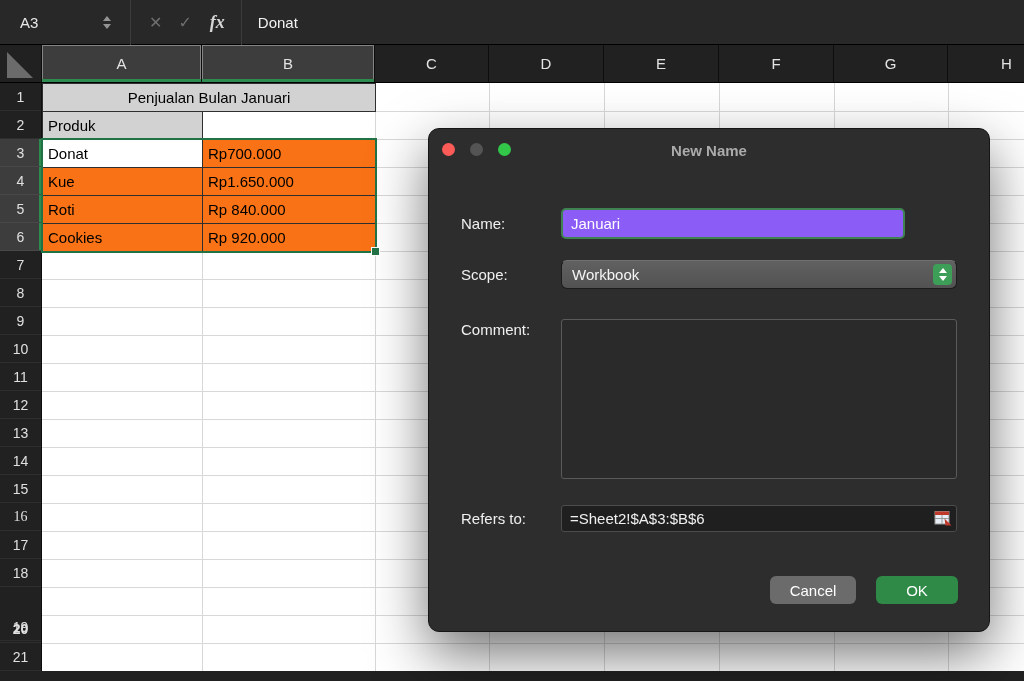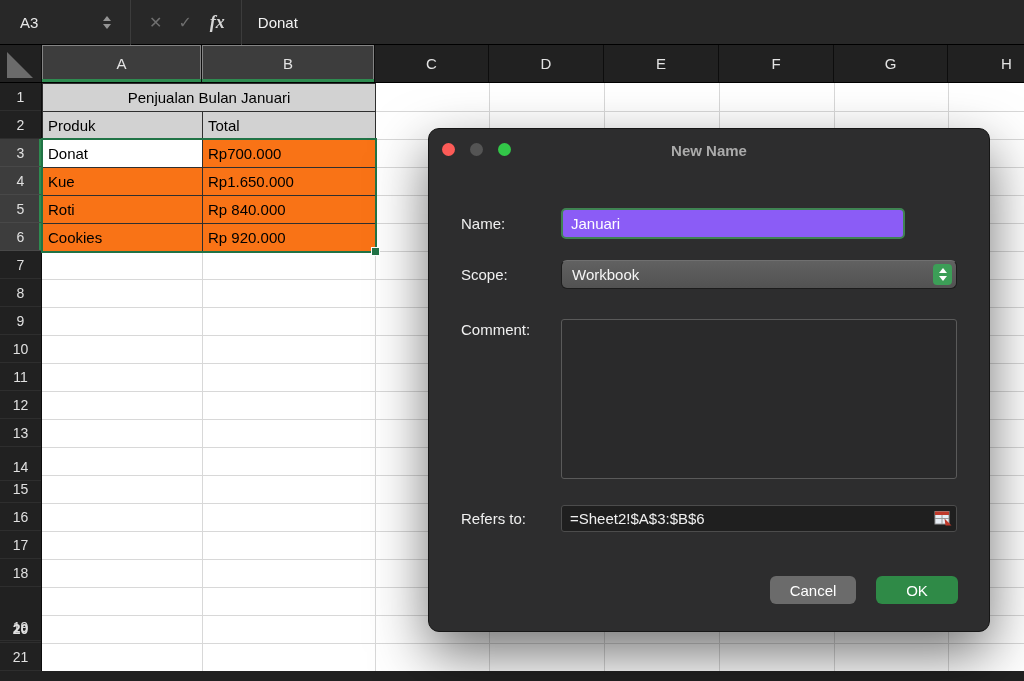--- a/index.html
+++ b/index.html
@@ -161,23 +161,23 @@
       <div class="rh sel" style="top: 84px;">4</div>
       <div class="rh sel" style="top: 112px;">5</div>
       <div class="rh sel" style="top: 140px;">6</div>
       <div class="rh" style="top: 168px;">7</div>
       <div class="rh" style="top: 196px;">8</div>
       <div class="rh" style="top: 224px;">9</div>
       <div class="rh" style="top: 252px;">10</div>
       <div class="rh" style="top: 280px;">11</div>
       <div class="rh" style="top: 308px;">12</div>
       <div class="rh" style="top: 336px;">13</div>
-      <div class="rh" style="top: 364px; margin-top: 6px;">14</div>
+      <div class="rh" style="top: 364px;">14</div>
       <div class="rh" style="top: 392px;">15</div>
-      <div class="rh" style="top: 420px;">16</div>
+      <div class="rh" style="top: 420px; font-family: Liberation Serif, serif;">16</div>
       <div class="rh" style="top: 448px;">17</div>
       <div class="rh" style="top: 476px;">18</div>
       <div class="rh" style="top: 504px; margin-top: 26px;">19</div>
       <div class="rh" style="top: 532px; font-weight: bold;">20</div>
       <div class="rh" style="top: 560px;">21</div>
     </div>
 
   <div class="colheads">
     <div class="corner"></div>
   <div class="ch sel" style="left: 42px; width: 160px;">A</div>
@@ -186,21 +186,20 @@
       <div class="ch" style="left: 489px; width: 115px;">D</div>
       <div class="ch" style="left: 604px; width: 115px;">E</div>
       <div class="ch" style="left: 719px; width: 115px;">F</div>
       <div class="ch" style="left: 834px; width: 114px;">G</div>
       <div class="ch" style="left: 948px; width: 118px;">H</div>
     </div>
 
   <div class="xtable">
     <div class="tc gray center" style="left:0;top:0;width:333px">Penjualan Bulan Januari</div>
     <div class="tc gray" style="left:0;top:28px;width:160px">Produk</div>
-    <div class="tc gray" style="left:160px;top:28px;width:173px">Total</div>
     <div class="tc active" style="left:0;top:56px;width:160px">Donat</div>
     <div class="tc tint" style="left:160px;top:56px;width:173px">Rp700.000</div>
     <div class="tc tint" style="left:0;top:84px;width:160px">Kue</div>
     <div class="tc tint" style="left:160px;top:84px;width:173px">Rp1.650.000</div>
     <div class="tc tint" style="left:0;top:112px;width:160px">Roti</div>
     <div class="tc tint" style="left:160px;top:112px;width:173px">Rp 840.000</div>
     <div class="tc tint" style="left:0;top:140px;width:160px">Cookies</div>
     <div class="tc tint" style="left:160px;top:140px;width:173px">Rp 920.000</div>
   </div>
 

